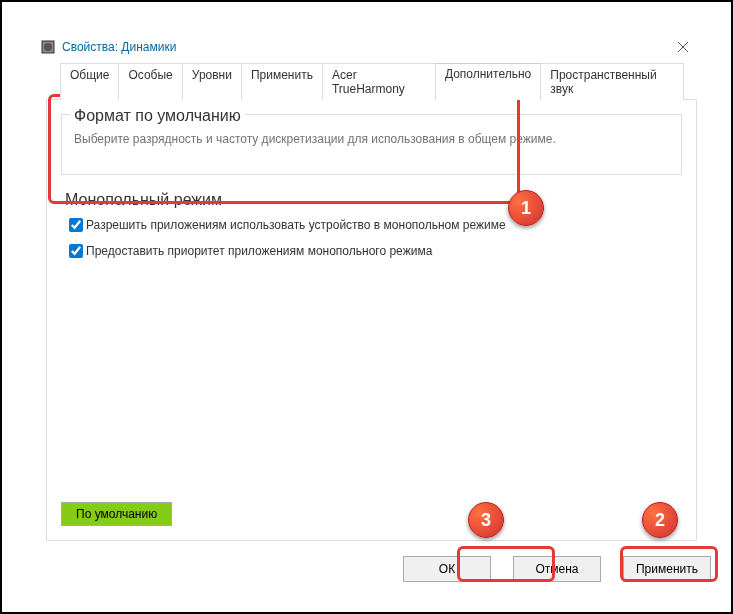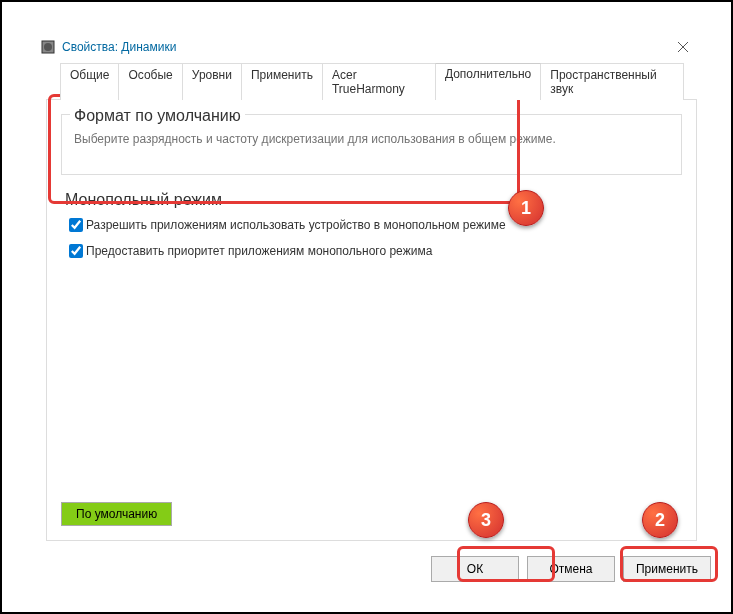--- a/index.html
+++ b/index.html
@@ -18,21 +18,21 @@
     .group-desc { font-size: 12px; color: #737373; margin: 6px 0 12px; line-height: 1.4; }
     .format-row { display: flex; gap: 6px; align-items: center; }
     .format-select { width: 260px; height: 24px; font-size: 12px; padding: 2px 4px; border: 1px solid #aaa; background: #fff; appearance: none; position: relative; }
     .select-wrap { position: relative; width: 260px; }
     .select-arrow { position: absolute; right: 6px; top: 50%; transform: translateY(-50%); pointer-events: none; font-size: 9px; color: #555; }
     .test-btn { height: 24px; padding: 2px 10px; font-size: 12px; border: 1px solid #aaa; background: #f0f0f0; cursor: pointer; display: flex; align-items: center; gap: 4px; }
     .play-icon { color: #0a0; font-size: 10px; }
     .checkbox-row { display: flex; align-items: center; font-size: 12px; color: #333; margin: 6px 0; }
     .checkbox-row input { width: 14px; height: 14px; accent-color: #0078d4; }
     .default-btn { padding: 4px 14px; font-size: 12px; border: 1px solid #aaa; background: #84cc16; cursor: pointer; position: absolute; bottom: 14px; left: 14px; }
-    .button-bar { position: absolute; bottom: 30px; right: 20px; display: flex; gap: 8px; }
+    .button-bar { position: absolute; bottom: 30px; right: 20px; display: flex; gap: 22px; }
     .action-btn { width: 88px; height: 26px; font-size: 12px; border: 1px solid #aaa; background: #f0f0f0; cursor: pointer; }
     .highlight-1 { position: absolute; border: 3px solid #e53935; border-radius: 6px; pointer-events: none; }
     .badge { position: absolute; width: 36px; height: 36px; border-radius: 50%; background: radial-gradient(circle at 30% 30%, #ff7043, #d32f2f); color: #fff; font-weight: bold; font-size: 18px; display: flex; align-items: center; justify-content: center; box-shadow: 0 2px 4px rgba(0,0,0,0.4); border: 1px solid #b71c1c; }
   </style>
 </head>
 <body>
 
 <div class="dialog">
   <div class="titlebar">
     <span class="titlebar-icon">

